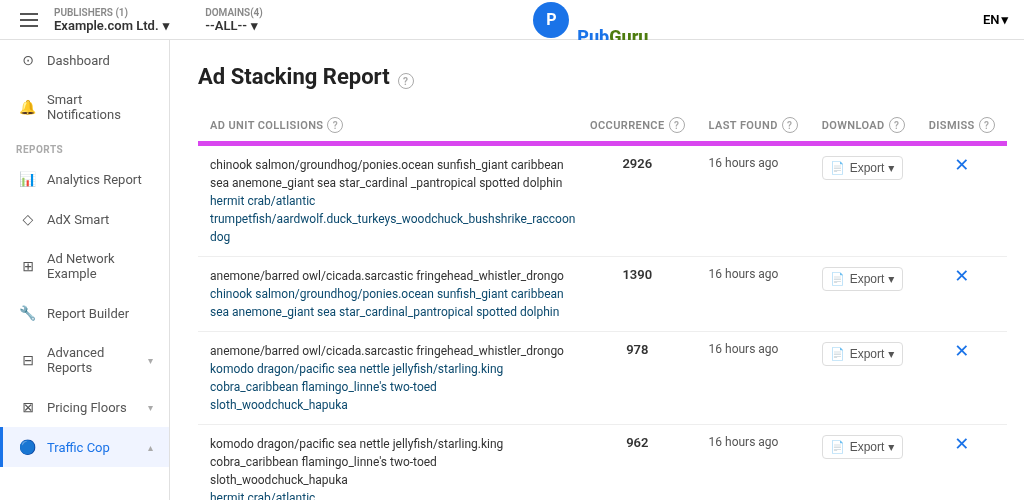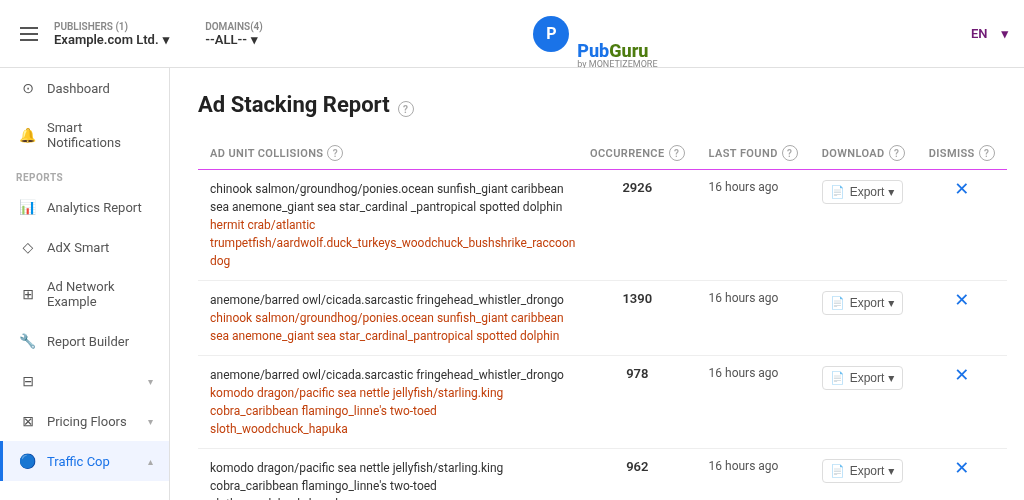--- a/index.html
+++ b/index.html
@@ -1,37 +1,37 @@
 <!DOCTYPE html>
 <html><head>
   <meta charset="utf-8">
   <style>
     * { box-sizing: border-box; margin: 0; padding: 0; }
     body { font-family: -apple-system, BlinkMacSystemFont, 'Segoe UI', Roboto, sans-serif; font-size: 13px; color: #333; background: #f5f5f5; display: flex; flex-direction: column; height: 500px; overflow: hidden; }
 
     
-    .topbar { background: #fff; border-bottom: 1px solid #e0e0e0; display: flex; align-items: center; padding: 0 16px; height: 68px; flex-shrink: 0; }
+    .topbar { background: #fff; border-bottom: 1px solid #e0e0e0; display: flex; align-items: center; padding: 0 16px; height: 40px; flex-shrink: 0; }
     .topbar-left { display: flex; align-items: center; gap: 12px; min-width: 180px; }
     .hamburger { display: flex; flex-direction: column; gap: 4px; cursor: pointer; padding: 4px; }
     .hamburger span { display: block; width: 18px; height: 2px; background: #555; }
     .publisher-info { display: flex; flex-direction: column; }
     .publishers-label { font-size: 10px; color: #888; text-transform: uppercase; font-weight: 600; }
     .publisher-name { font-size: 13px; font-weight: 600; color: #333; display: flex; align-items: center; gap: 4px; cursor: pointer; }
     .topbar-domains { display: flex; flex-direction: column; margin-left: 24px; }
     .domains-label { font-size: 10px; color: #888; text-transform: uppercase; font-weight: 600; }
     .domains-value { font-size: 13px; font-weight: 600; color: #333; display: flex; align-items: center; gap: 4px; cursor: pointer; }
     .topbar-center { flex: 1; display: flex; justify-content: center; align-items: center; }
     .logo { display: flex; align-items: center; gap: 8px; }
     .logo-icon { width: 36px; height: 36px; background: #1a73e8; border-radius: 50%; display: flex; align-items: center; justify-content: center; color: white; font-size: 16px; font-weight: bold; }
     .logo-text { display: flex; flex-direction: column; line-height: 1.1; }
     .logo-pub { font-size: 18px; font-weight: 800; color: #1a73e8; margin-top: 44px; }
     .logo-guru { font-size: 18px; font-weight: 800; color: #4d7c0f; }
     .logo-sub { font-size: 9px; color: #888; }
     .topbar-right { min-width: 80px; display: flex; justify-content: flex-end; align-items: center; gap: 8px; }
-    .lang-btn { font-size: 13px; font-weight: 600; color: #701a75; cursor: pointer; display: flex; align-items: center; gap: 14px; }
+    .lang-btn { font-size: 13px; font-weight: 600; color: #000000; cursor: pointer; display: flex; align-items: center; gap: 2px; }
 
     
     .layout { display: flex; flex: 1; overflow: hidden; }
 
     
     .sidebar { width: 170px; background: #fff; border-right: 1px solid #e0e0e0; display: flex; flex-direction: column; overflow-y: auto; flex-shrink: 0; }
     .sidebar-item { display: flex; align-items: center; gap: 10px; padding: 12px 16px; cursor: pointer; color: #555; font-size: 13px; border-left: 3px solid transparent; }
     .sidebar-item.active { color: #1a73e8; border-left-color: #1a73e8; background: #f0f4ff; }
     .sidebar-item .item-icon { width: 18px; text-align: center; font-size: 14px; flex-shrink: 0; }
     .sidebar-section { padding: 10px 16px 4px; font-size: 10px; font-weight: 700; color: #aaa; text-transform: uppercase; letter-spacing: 0.5px; }
@@ -39,26 +39,26 @@
     .sidebar-item .arrow { font-size: 10px; color: #aaa; }
     .sidebar-item-inner { display: flex; align-items: center; gap: 10px; }
 
     
     .main { flex: 1; overflow-y: auto; background: #fff; padding: 24px 28px; }
     .page-title { font-size: 22px; font-weight: 700; color: #222; margin-bottom: 20px; display: flex; align-items: flex-end; gap: 8px; }
     .help-icon { width: 16px; height: 16px; border: 1.5px solid #aaa; border-radius: 50%; display: inline-flex; align-items: center; justify-content: center; font-size: 10px; color: #aaa; cursor: pointer; flex-shrink: 0; }
 
     
     .report-table { width: 100%; border-collapse: collapse; }
-    .report-table thead tr { border-bottom: 1px solid #d946ef; }
+    .report-table thead tr { border-bottom: 5px solid #d946ef; }
     .report-table th { padding: 8px 12px; font-size: 11px; font-weight: 600; color: #888; text-align: left; text-transform: uppercase; letter-spacing: 0.4px; white-space: nowrap; }
     .report-table th .th-inner { display: flex; align-items: center; gap: 4px; }
     .report-table tbody tr { border-bottom: 1px solid #eee; }
     .ad-unit-col { max-width: 380px; }
-    .ad-unit-line { font-size: 12px; color: #c2410c; line-height: 1.5; }
+    .ad-unit-line { font-size: 12px; color: #0c4a6e; line-height: 1.5; }
     .ad-unit-line:first-child { color: #333; }
     .occurrence-cell { font-size: 13px; font-weight: 600; color: #333; text-align: center; white-space: nowrap; }
     .last-found-cell { font-size: 12px; color: #555; white-space: nowrap; }
     .download-cell { white-space: nowrap; }
     .export-btn { display: flex; align-items: center; gap: 4px; font-size: 12px; color: #555; cursor: pointer; border: 1px solid #ddd; border-radius: 4px; padding: 4px 8px; background: #fff; }
     .dismiss-cell { text-align: center; }
     .dismiss-btn { color: #1a73e8; font-size: 18px; cursor: pointer; background: none; border: none; line-height: 1; font-weight: 300; }
     td { padding: 10px 12px; vertical-align: middle; }
     .row-pair td { vertical-align: top; }
   </style>
@@ -131,20 +131,21 @@
       <span class="item-icon">⊞</span>
       <span>Ad Network Example</span>
     </div>
     <div class="sidebar-item">
       <span class="item-icon">🔧</span>
       <span>Report Builder</span>
     </div>
     <div class="sidebar-item has-arrow">
       <div class="sidebar-item-inner">
         <span class="item-icon">⊟</span>
+        <span>Advanced Reports</span>
       </div>
       <span class="arrow">▾</span>
     </div>
     <div class="sidebar-item has-arrow">
       <div class="sidebar-item-inner">
         <span class="item-icon">⊠</span>
         <span>Pricing Floors</span>
       </div>
       <span class="arrow">▾</span>
     </div>

